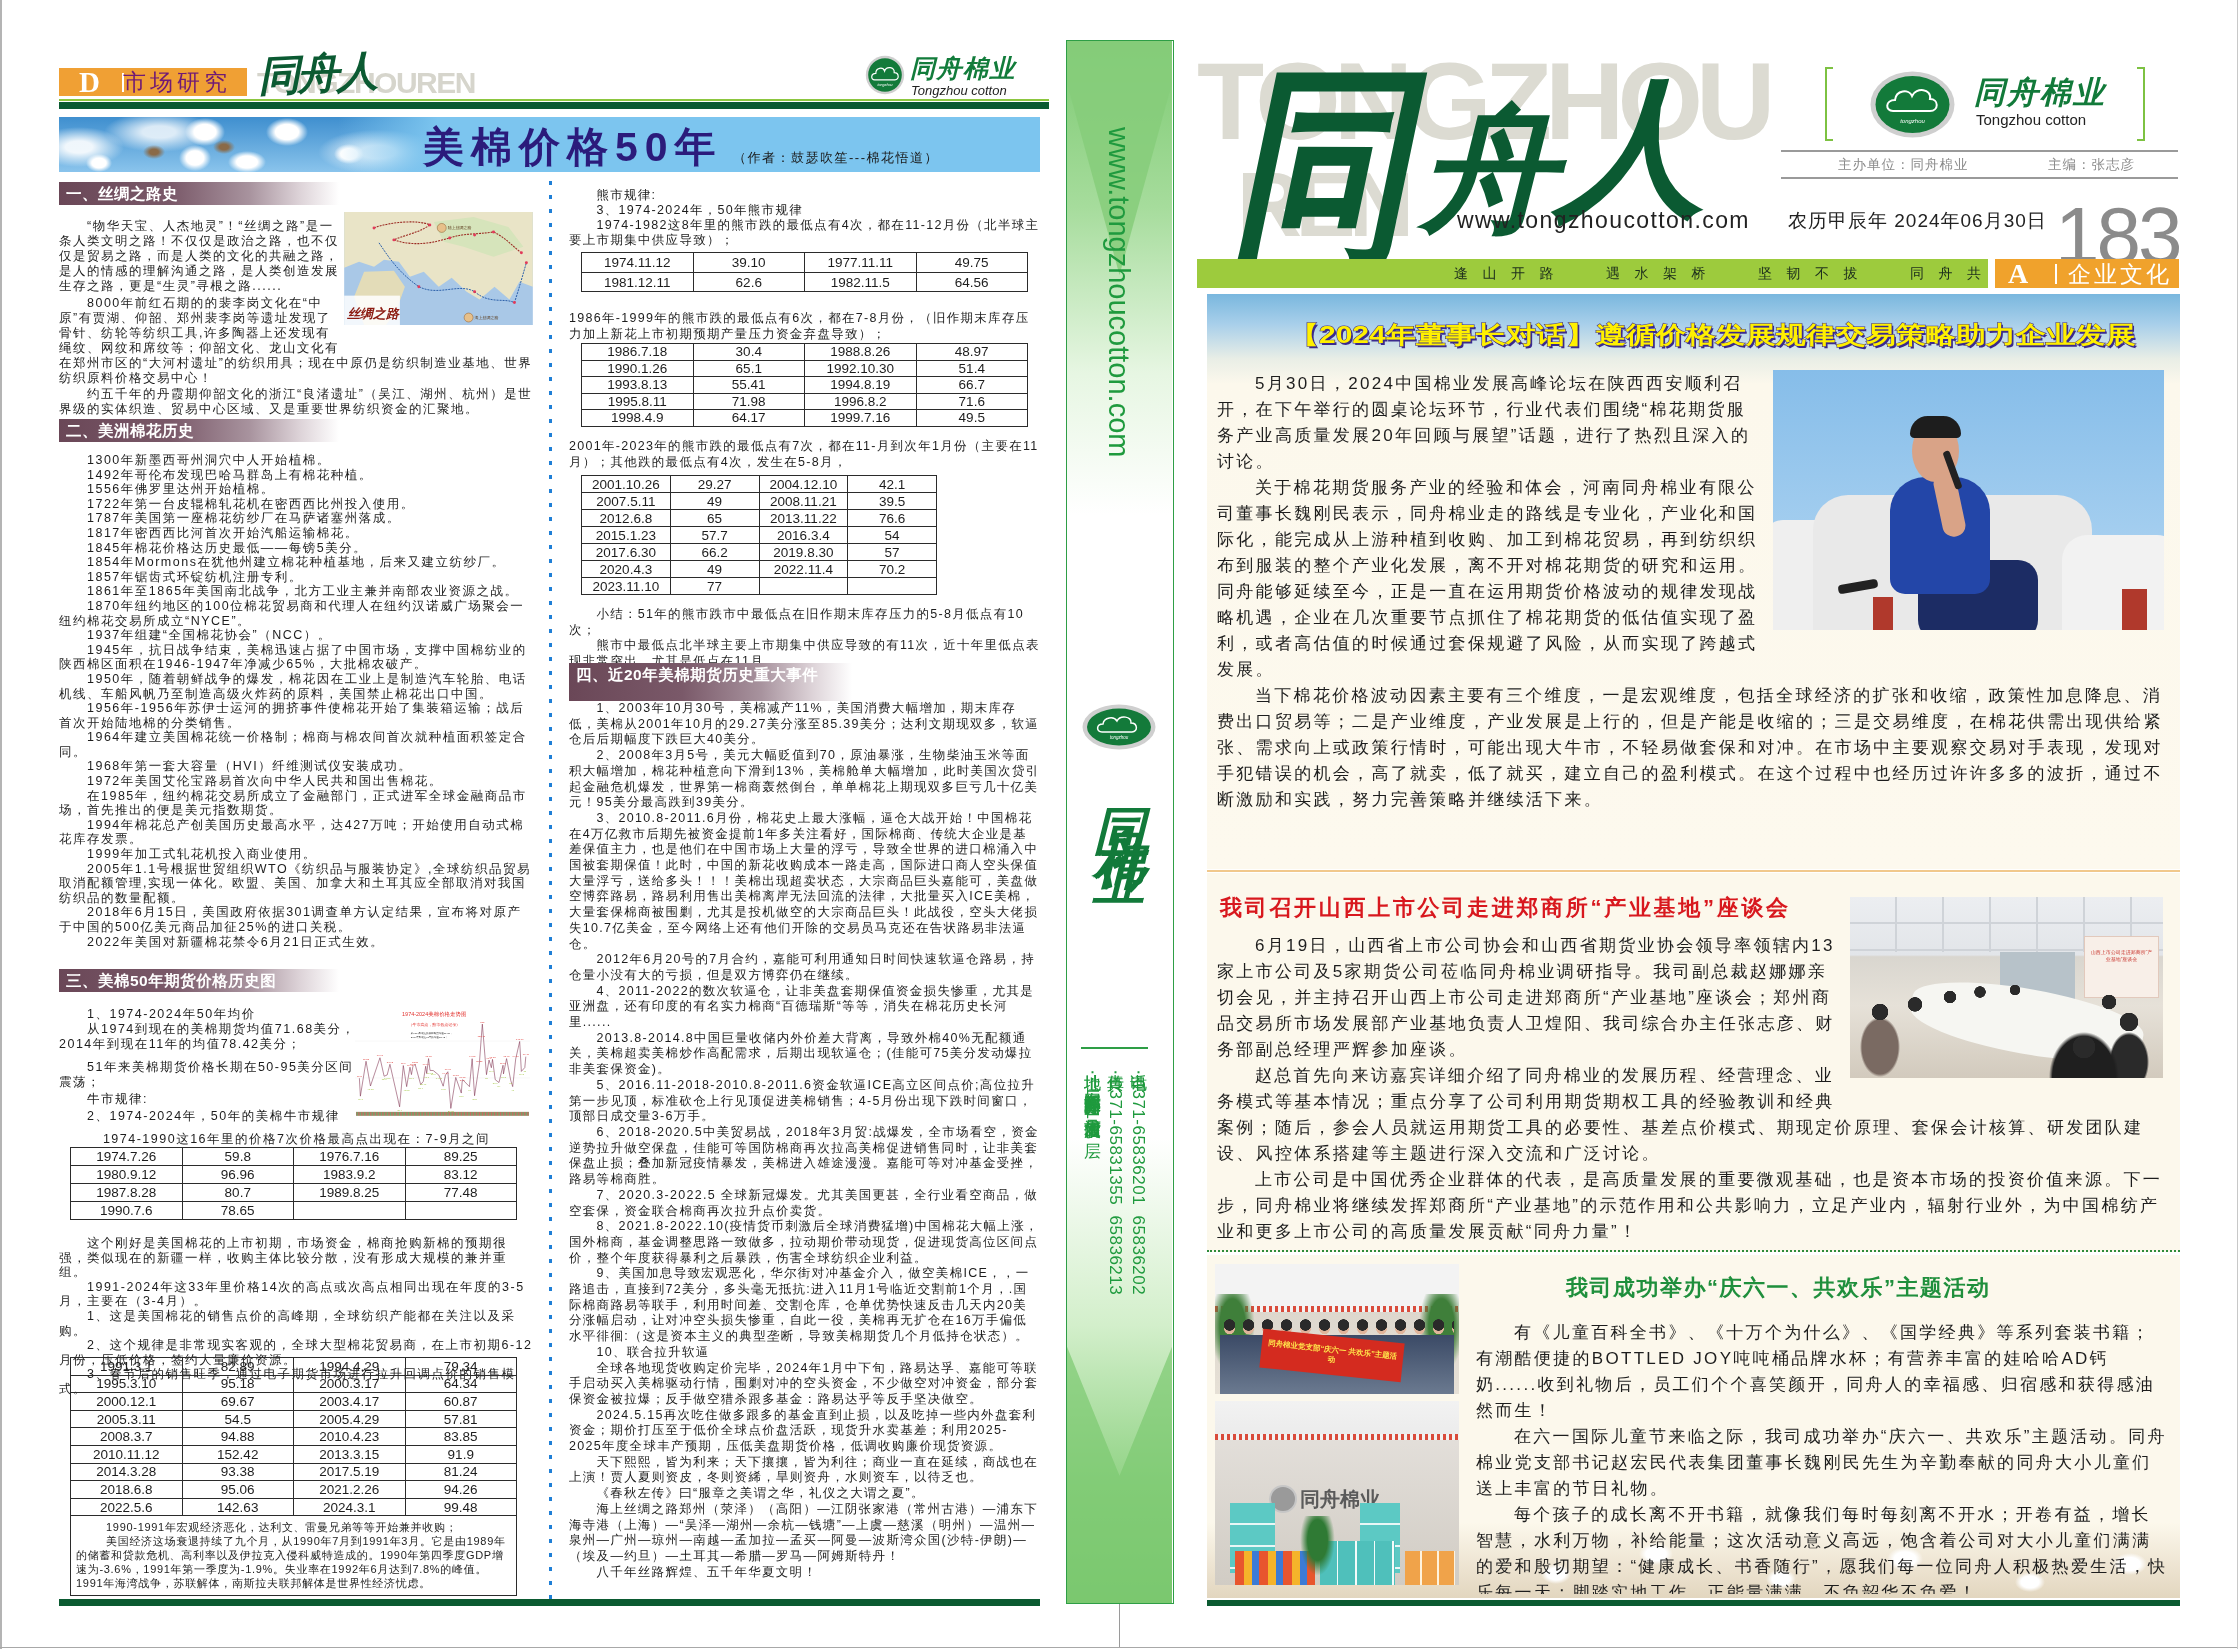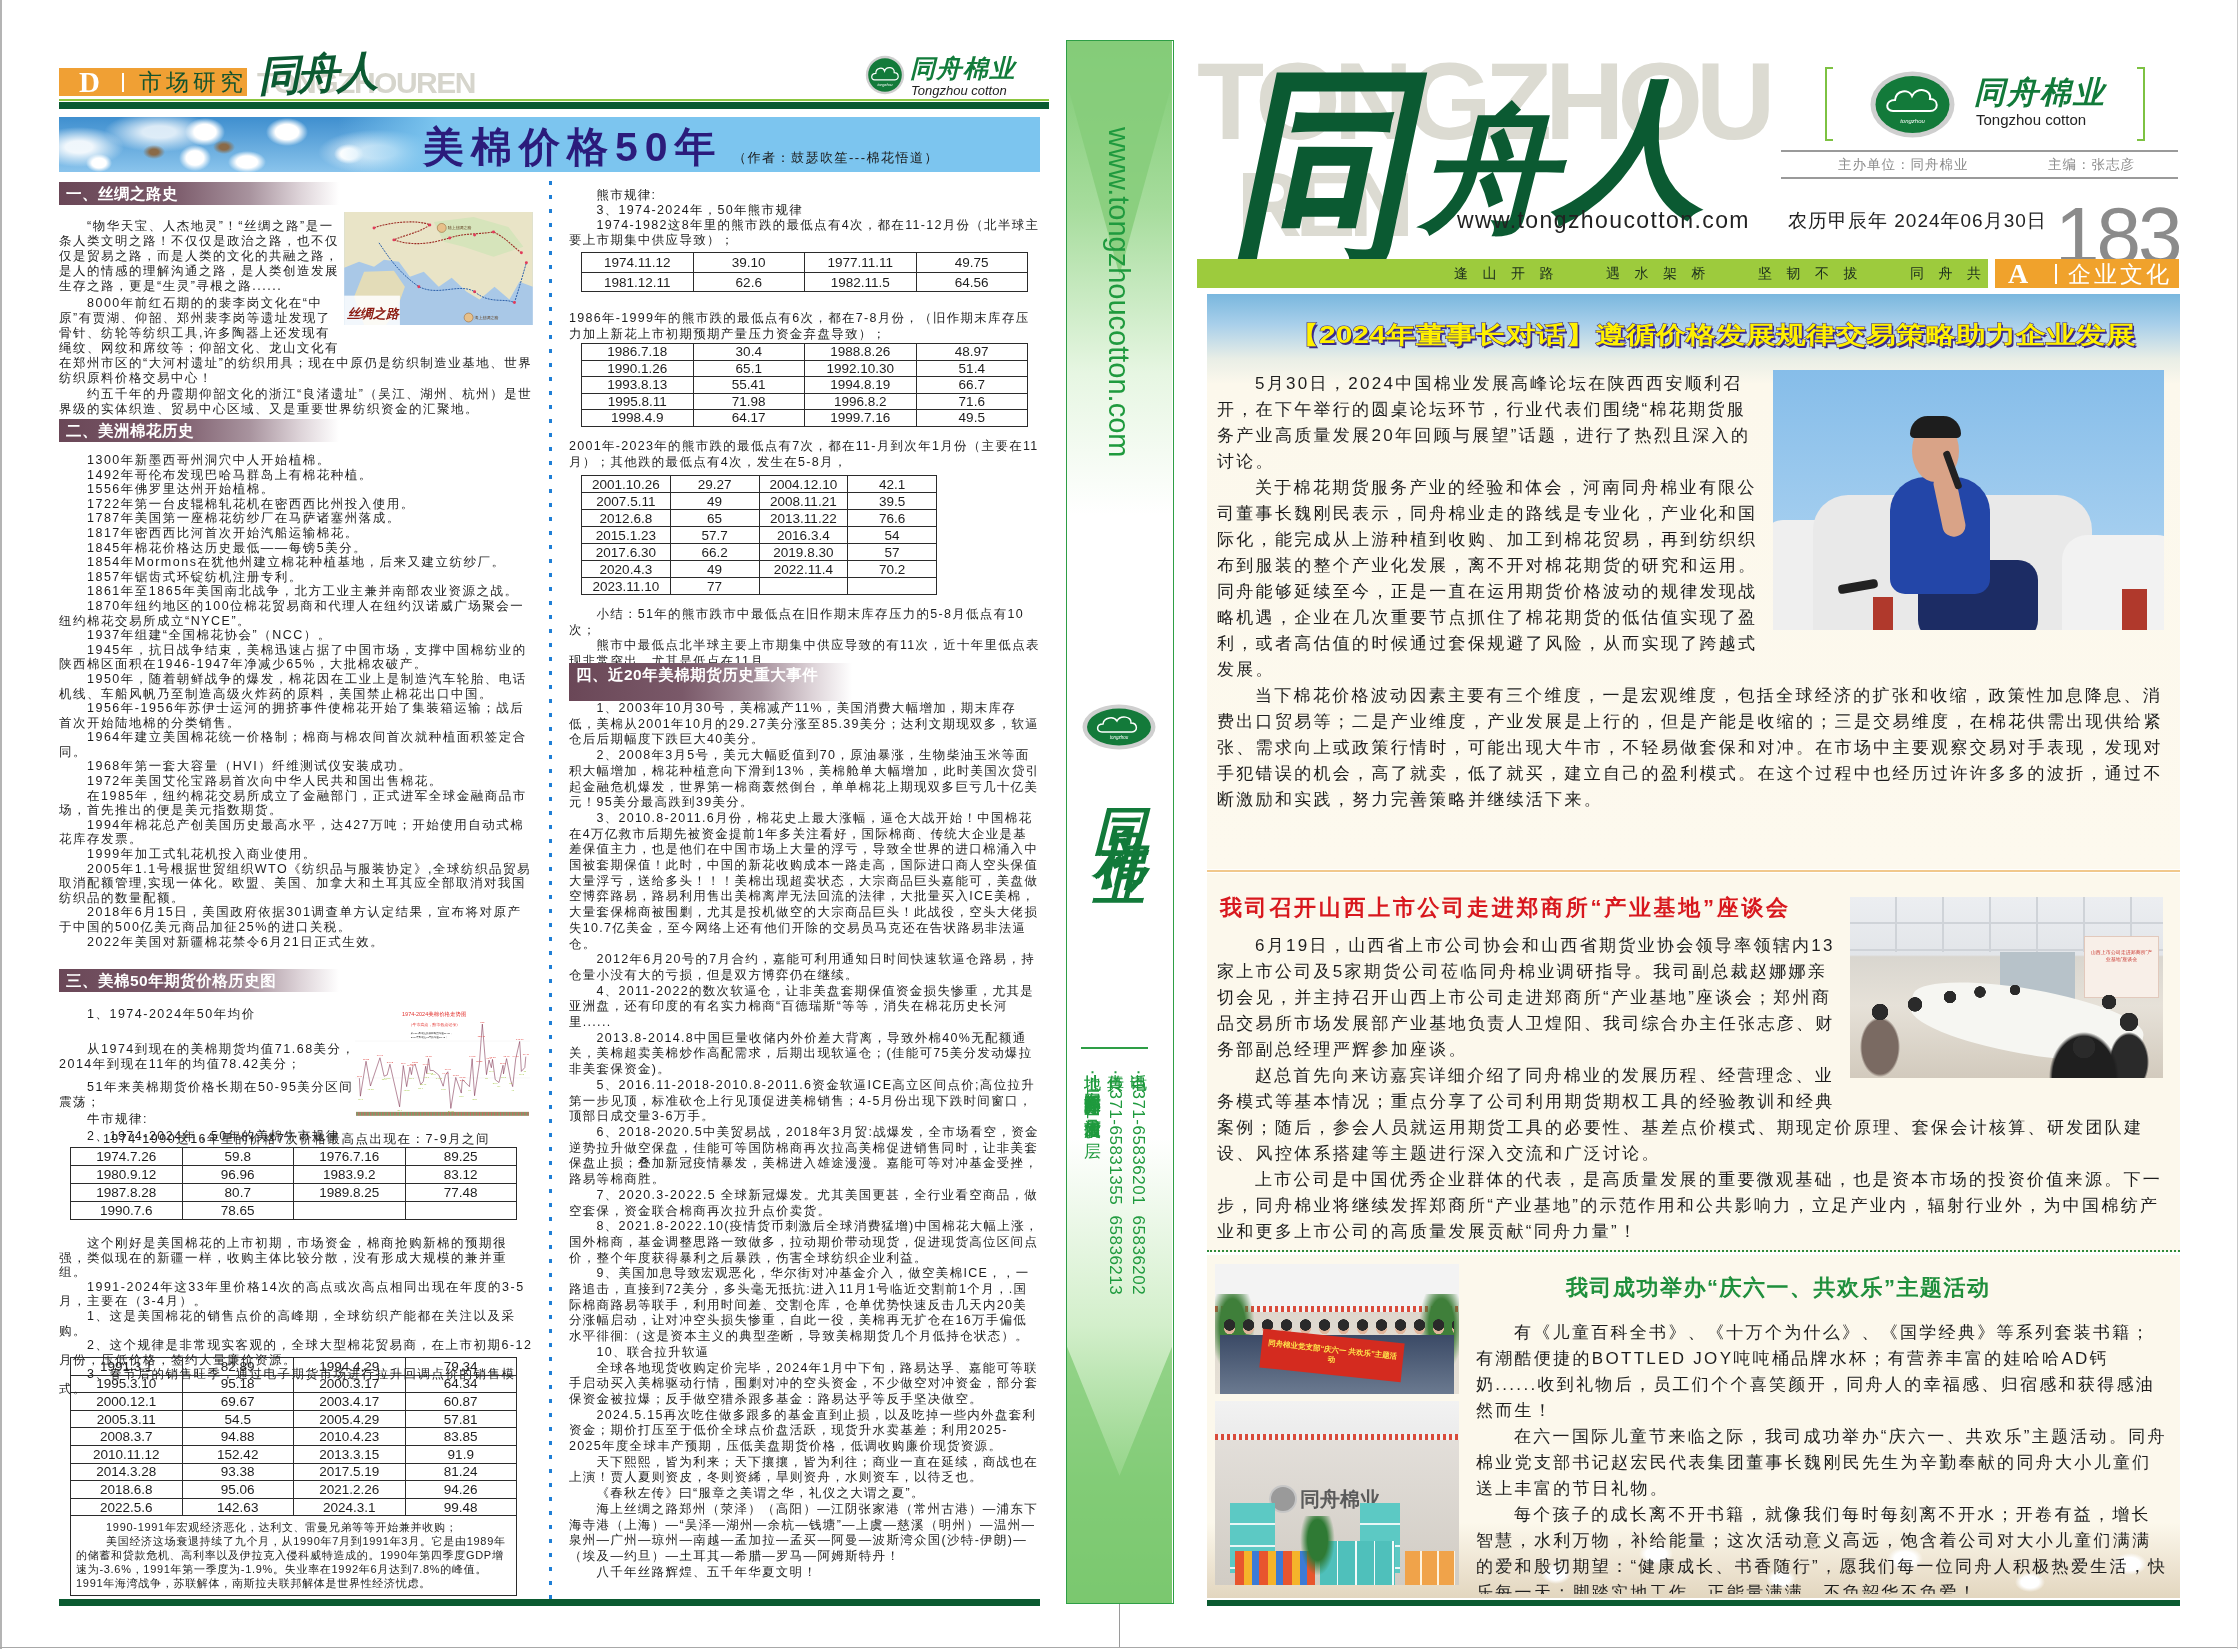--- a/index.html
+++ b/index.html
@@ -31,21 +31,21 @@
 
 <div class="a" style="left:0;top:0;width:1.5px;height:1649px;background:#b4b4b4"></div>
 <div class="a" style="left:0;top:1647px;width:2239px;height:1px;background:#a8a8a8"></div>
 <div class="a" style="left:2237px;top:0;width:1.5px;height:1649px;background:#c8c8c8"></div>
 
 <div>
 
   <div class="a" style="left:59px;top:68px;width:188px;height:28px;background:#f0a034">
     <span class="a" style="left:20px;top:0;font-family:'Liberation Serif',serif;font-weight:bold;font-size:29px;line-height:28px;color:#fff">D</span>
     <span class="a" style="left:63px;top:4.5px;width:1.5px;height:19px;background:#fff"></span>
-    <span class="a" style="left:80px;top:1.5px;font-size:23px;letter-spacing:4px;line-height:25px;color:#14532d">市场研究</span>
+    <span class="a" style="left:64px;top:1.5px;font-size:23px;letter-spacing:4px;line-height:25px;color:#701a75">市场研究</span>
   </div>
   <div class="a" style="left:257px;top:68px;font-size:30px;font-weight:bold;letter-spacing:-1.5px;line-height:30px;color:#d6d5cc">TONGZHOUREN</div>
   <div class="a" style="left:258px;top:46px;font-family:'DejaVu Serif',serif;font-size:42px;font-weight:bold;font-style:italic;letter-spacing:-3px;line-height:55px;color:#0b5a32;transform:rotate(-3deg)">同舟人</div>
 
   <svg class="logo-svg" style="left:864px;top:55px" width="42" height="40" viewBox="0 0 100 100">
     <ellipse cx="50" cy="50" rx="48" ry="48" fill="#cfcfcf"></ellipse>
     <ellipse cx="50" cy="50" rx="42" ry="42" fill="#137a3a"></ellipse>
     <path d="M24 62 C14 62 14 46 27 46 C27 31 45 29 49 40 C53 27 75 29 73 44 C86 44 86 62 75 62 Z" fill="none" stroke="#fff" stroke-width="3"></path>
     <text x="50" y="78" font-size="9" fill="#fff" text-anchor="middle" font-style="italic">tongzhou</text>
   </svg>
@@ -141,21 +141,21 @@
       <p class="i">1994年棉花总产创美国历史最高水平，达427万吨；开始使用自动式棉花库存发票。</p>
       <p class="i">1999年加工式轧花机投入商业使用。</p>
       <p class="i">2005年1.1号根据世贸组织WTO《纺织品与服装协定》,全球纺织品贸易取消配额管理,实现一体化。欧盟、美国、加拿大和土耳其应全部取消对我国纺织品的数量配额。</p>
       <p class="i">2018年6月15日，美国政府依据301调查单方认定结果，宣布将对原产于中国的500亿美元商品加征25%的进口关税。</p>
       <p class="i">2022年美国对新疆棉花禁令6月21日正式生效。</p>
     </div>
 
   <div class="a sechead" style="left:59px;top:969px">三、美棉50年期货价格历史图</div>
   <div class="a tl" style="left:59px;top:1007px;width:299px">
 
-  <p class="i" style="margin-bottom:20px">1、1974-2024年50年均价</p>
+  <p class="i" style="margin-bottom:0">1、1974-2024年50年均价</p>
       <p class="i" style="margin-bottom:8px">从1974到现在的美棉期货均值71.68美分，2014年到现在11年的均值78.42美分；</p>
       <p class="i" style="margin-bottom:2px">51年来美棉期货价格长期在50-95美分区间震荡；</p>
       <p class="i" style="margin-bottom:2px">牛市规律:</p>
       <p class="i" style="margin-bottom:2px">2、1974-2024年，50年的美棉牛市规律</p>
     </div>
 
   <svg class="a" id="price-chart" style="left:355px;top:1004px" width="175" height="114" viewBox="0 0 351 228">
     <defs>
       <pattern id="volpat" width="3" height="10" patternUnits="userSpaceOnUse">
         <rect width="1.5" height="10" fill="#b3382c"></rect>

